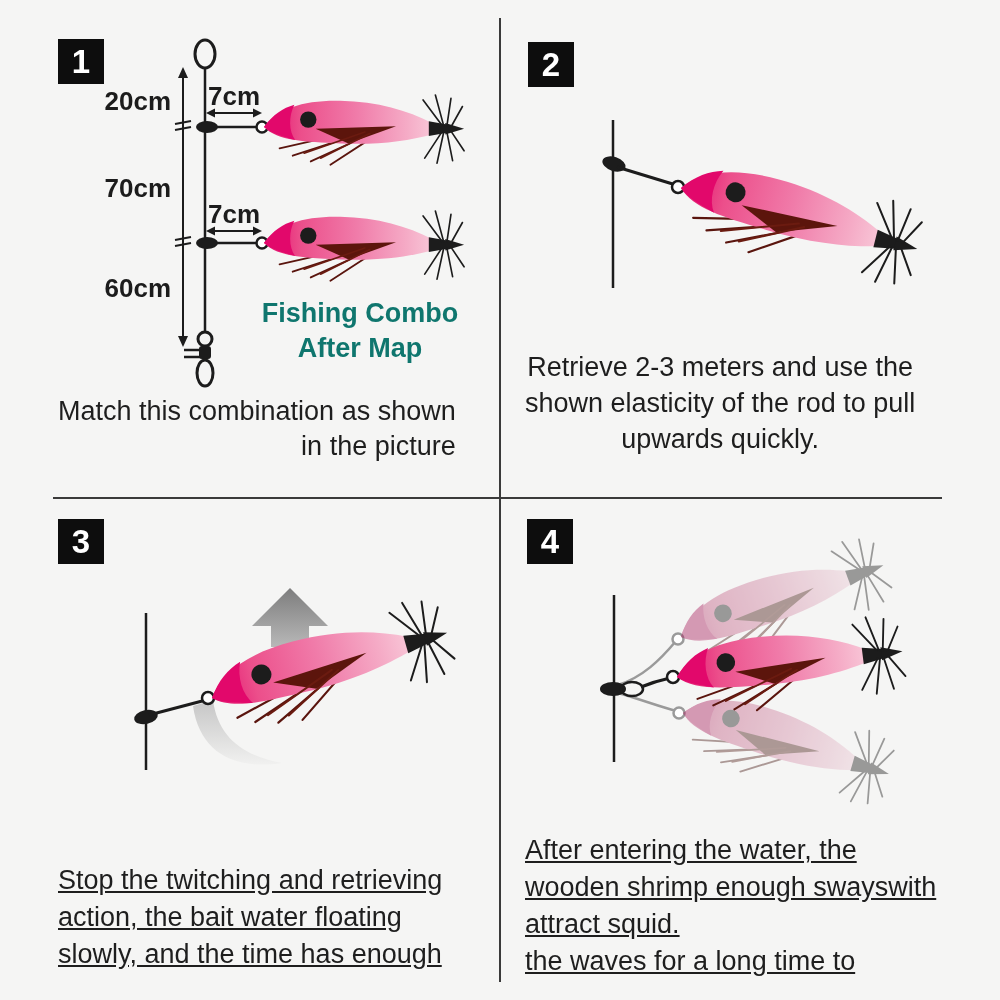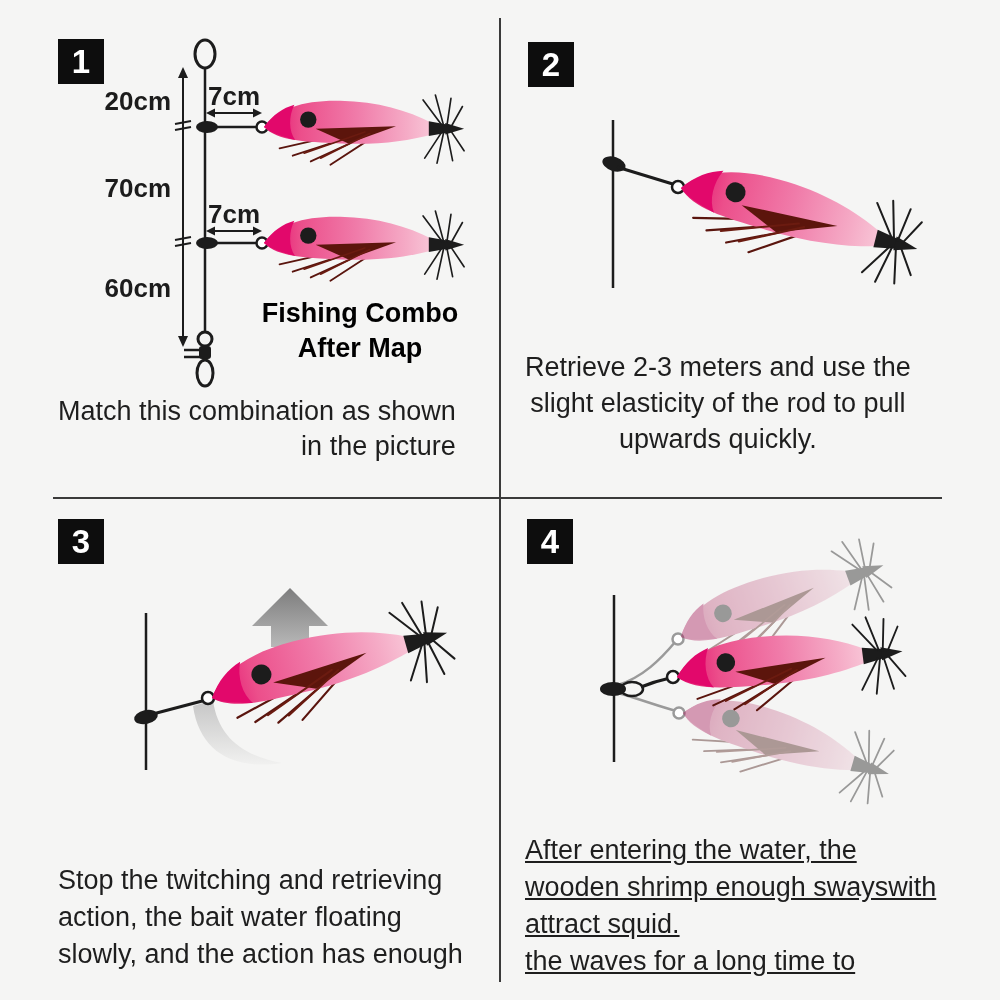--- a/index.html
+++ b/index.html
@@ -19,27 +19,27 @@
   }
   .badge span {
     color:#ffffff; font-weight:bold; font-size:33px; line-height:1;
     font-family:"Liberation Sans", sans-serif;
   }
 
   .caption { position:absolute; color:#1e1e1e; }
   .caption div { white-space:nowrap; font-size:27px; }
   .caption.c1 div { line-height:35px;text-align:right; }
   .caption.c2 div { line-height:36px;text-align:center; }
-  .caption.c3 div { line-height:37px; }
+  .caption.c3 div { line-height:37px;text-decoration:underline; }
   .caption.c4 div { line-height:37px; }
 
   .sketch-title {
     position:absolute; left:245px; top:296px; width:230px;
     text-align:center; font-weight:bold; font-size:27px; line-height:35px;
-    color:#000000;
+    color:#0f766e;
   }
 
   svg.panel { position:absolute; overflow:visible; }
   .ghost { opacity:0.42; filter:grayscale(0.35); }
   .hidden-defs { position:absolute; width:0; height:0; }
 
   text.mlabel {
     font-family:"Liberation Sans", sans-serif;
     font-size:26px; font-weight:600; fill:#1c1c1c;
   }
@@ -176,21 +176,21 @@
     <ellipse cx="114" cy="144" rx="12" ry="7" fill="#1c1c1c" transform="rotate(18 114 144)"></ellipse>
     <line x1="117" y1="147" x2="176" y2="165" stroke="#1c1c1c" stroke-width="3"></line>
     <circle cx="178" cy="167" r="6" fill="#ffffff" stroke="#1c1c1c" stroke-width="2.5"></circle>
     <g transform="translate(181,168) rotate(14)">
       <use href="#lure" transform="translate(-3,-46)"></use>
     </g>
   </svg>
 
   <div class="caption c2" style="left:525px; top:349px;">
     <div>Retrieve 2-3 meters and use the</div>
-    <div>slight elasticity of the rod to pull</div>
+    <div>shown elasticity of the rod to pull</div>
     <div>upwards quickly.</div>
   </div>
 
   <div class="badge" style="left:58px; top:519px;">
     <span>3</span>
   </div>
 
   <svg class="panel" style="left:20px; top:510px;" width="475" height="310" viewBox="0 0 475 310">
     <polygon points="270,78 308,116 289,116 289,137 251,137 251,116 232,116" fill="url(#grayArrowGrad)"></polygon>
     <path d="M173,196 C180,244 216,260 262,253 C224,246 198,228 193,190 Z" fill="url(#swooshGrad)" opacity="0.85"></path>
@@ -199,21 +199,21 @@
     <line x1="129" y1="205" x2="186" y2="190" stroke="#1c1c1c" stroke-width="3"></line>
     <circle cx="188" cy="188" r="6" fill="#ffffff" stroke="#1c1c1c" stroke-width="2.5"></circle>
     <g transform="translate(192,188) rotate(-16)">
       <use href="#lure" transform="translate(-3,-46)"></use>
     </g>
   </svg>
 
   <div class="caption c3" style="left:58px; top:862px;">
     <div>Stop the twitching and retrieving</div>
     <div>action, the bait water floating</div>
-    <div>slowly, and the action has enough</div>
+    <div>slowly, and the time has enough</div>
   </div>
 
   <div class="badge" style="left:527px; top:519px;">
     <span>4</span>
   </div>
 
   <svg class="panel" style="left:505px; top:505px;" width="490" height="330" viewBox="0 0 490 330">
     <line x1="109" y1="90" x2="109" y2="257" stroke="#1c1c1c" stroke-width="2.5"></line>
 
     <path d="M113,180 C138,172 155,155 171,136" stroke="#9a9a9a" stroke-width="2.5" fill="none"></path>

